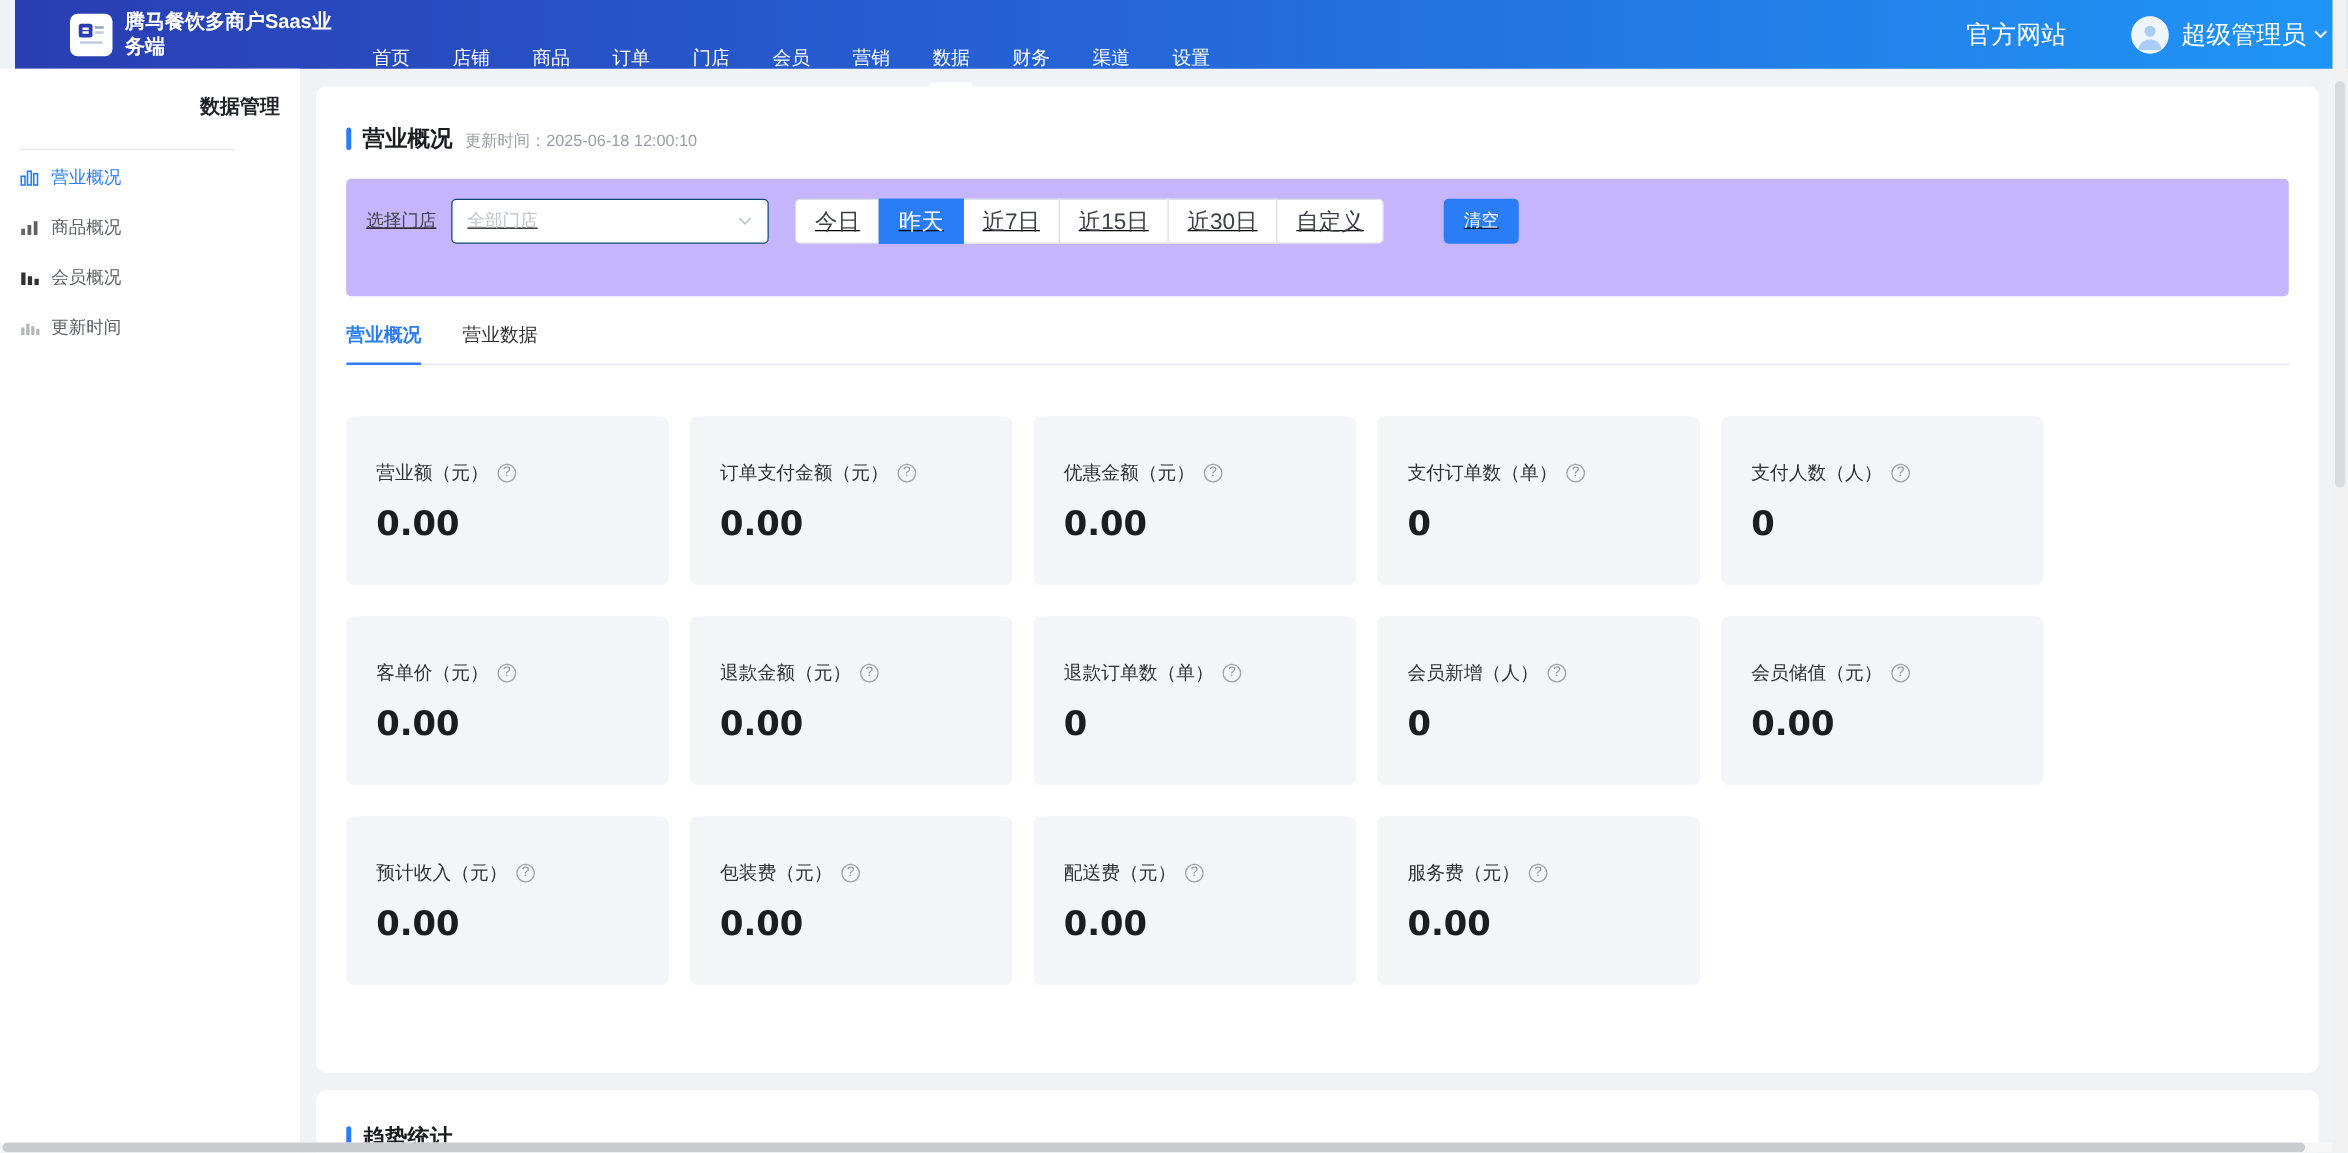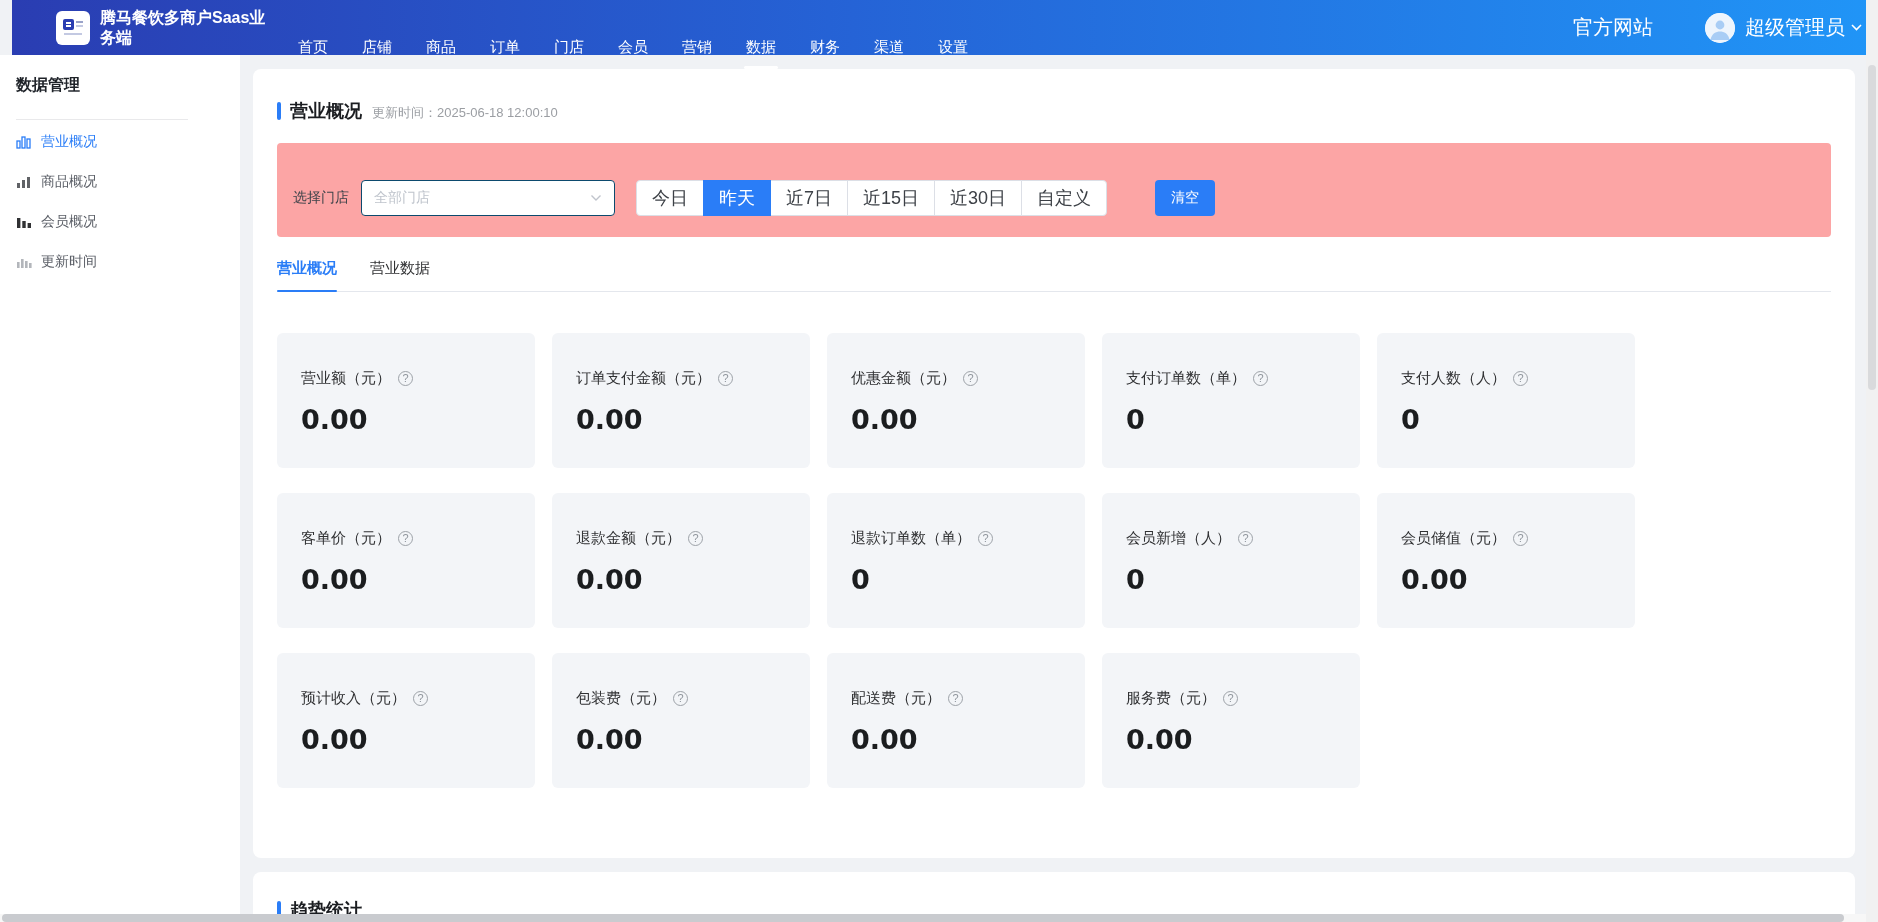--- a/index.html
+++ b/index.html
@@ -21,41 +21,41 @@
   .nav-item.active::after { content:""; position:absolute; left:50%; transform:translateX(-50%);
     bottom:5px; width:34px; height:3px; background:#fff; border-radius:2px; }
   .nav-right { margin-left:auto; display:flex; align-items:center; padding-right:16px; font-size:20px; }
   .site-link { margin-right:52px; cursor:pointer; }
   .avatar { width:30px; height:30px; border-radius:50%; background:#eaf3fd; display:flex;
     align-items:center; justify-content:center; overflow:hidden; cursor:pointer; }
   .user-name { margin-left:10px; cursor:pointer; }
   .user-caret { margin-left:6px; display:flex; align-items:center; }
 
   
-  .sidebar { position:absolute; left:0; top:55px; width:240px; height:867px; background:#fff; padding:20px 16px 0; }
+  .sidebar { position:absolute; left:0; top:55px; width:240px; height:867px; background:#fff; padding:20px 16px 0;text-align:right; }
   .sidebar-title { font-size:16px; font-weight:bold; color:#1f2329; }
   .sidebar-divider { height:1px; background:#e9e9eb; margin-top:23px; width:172px; }
   .side-list { margin-top:2px; }
   .side-item { height:40px; display:flex; align-items:center; font-size:14px; color:#5a5e66; cursor:pointer; }
   .side-item .s-icon { width:16px; height:16px; margin-right:9px; display:flex; align-items:flex-end; }
   .side-item.active { color:var(--accent,#2a7df7); }
 
   
   .main { position:absolute; left:253px; top:69px; width:1602px; }
   .card { background:#fff; border-radius:8px; padding:30px 24px 0; }
   .card.overview-card { height:789px; overflow:hidden; }
   .card.trend-card { margin-top:14px; height:120px; padding-top:26px; }
 
   .section-header { display:flex; align-items:center; }
   .section-bar { width:4px; height:18px; border-radius:2px; background:var(--accent,#2a7df7); margin-right:9px; }
   .section-title { font-size:18px; font-weight:bold; color:#1b1d21; }
   .update-time { margin-left:10px; font-size:13px; color:#9b9ea3; margin-top:4px; }
 
-  .filter-box { margin-top:20px; height:94px; background:#fca5a5; border-radius:4px;
-    padding:16px 16px 0; display:flex; align-items:center; }
+  .filter-box { margin-top:20px; height:94px; background:#c4b5fd; border-radius:4px;
+    padding:16px 16px 0; display:flex; align-items:flex-start;text-decoration:underline; }
   .filter-row { display:flex; align-items:center; height:36px; width:100%; }
   .filter-label { font-size:14px; color:#3f434a; margin-right:12px; white-space:nowrap; }
   .select { width:254px; height:36px; background:#fff; border:1px solid #0c4a6e; border-radius:4px;
     display:flex; align-items:center; padding:0 12px; cursor:pointer; }
   .select .placeholder { font-size:14px; color:#bfc4cc; flex:1; }
   .btn-group { display:inline-flex; margin-left:21px; }
   .btn-group .range-btn { height:36px; padding:0 15px; background:#fff; border:1px solid #dcdfe6;
     font-size:18px; color:#3c4046; margin-left:-1px; cursor:pointer; white-space:nowrap;
     font-family:"Liberation Sans","DejaVu Sans",sans-serif; }
   .btn-group .range-btn:first-child { border-radius:4px 0 0 4px; margin-left:0; }

